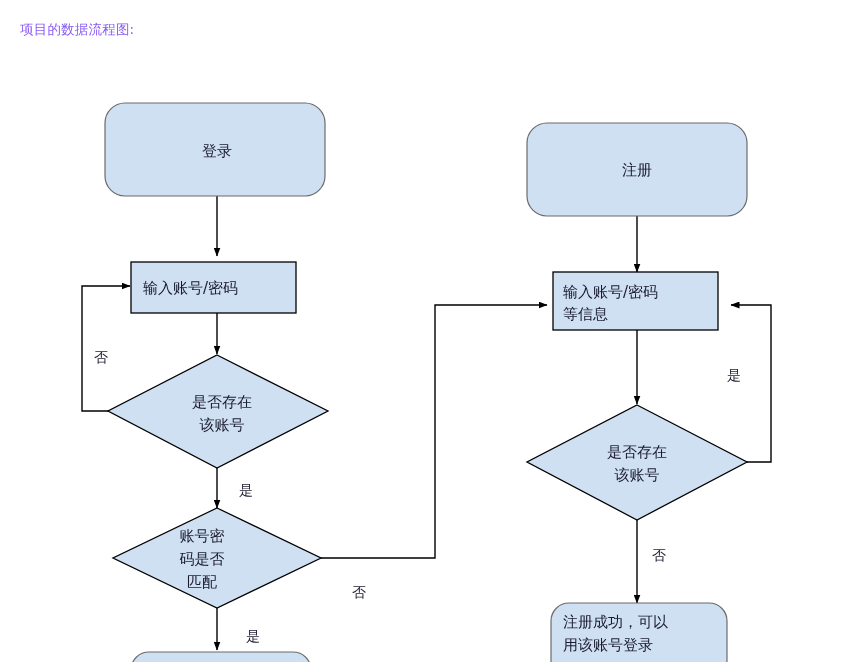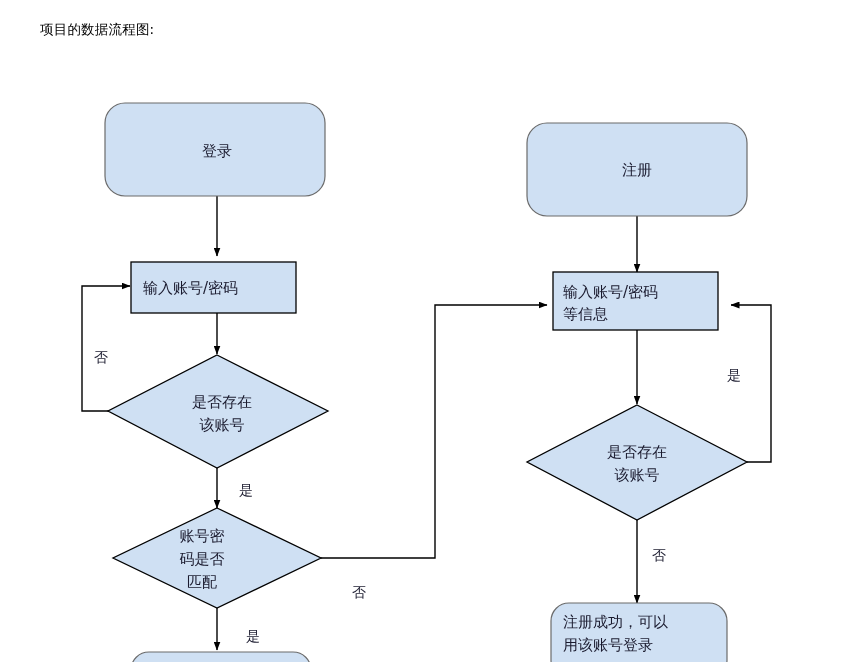--- a/index.html
+++ b/index.html
@@ -12,25 +12,24 @@
     height: 662px;
     overflow: hidden;
     font-family: "DejaVu Sans", "Liberation Sans", sans-serif;
     position: relative;
   }
   #page-title {
     position: absolute;
     left: 20px;
     top: 20px;
     font-size: 13.5px;
-    color: #000000;
+    color: #8b5cf6;
     line-height: 1.4;
     letter-spacing: 0.2px;
     white-space: nowrap;
-    margin-left: 20px;
   }
   #flow-canvas {
     position: absolute;
     left: 0;
     top: 0;
     width: 866px;
     height: 662px;
   }
   .node-shape {
     fill: #cfe0f3;

